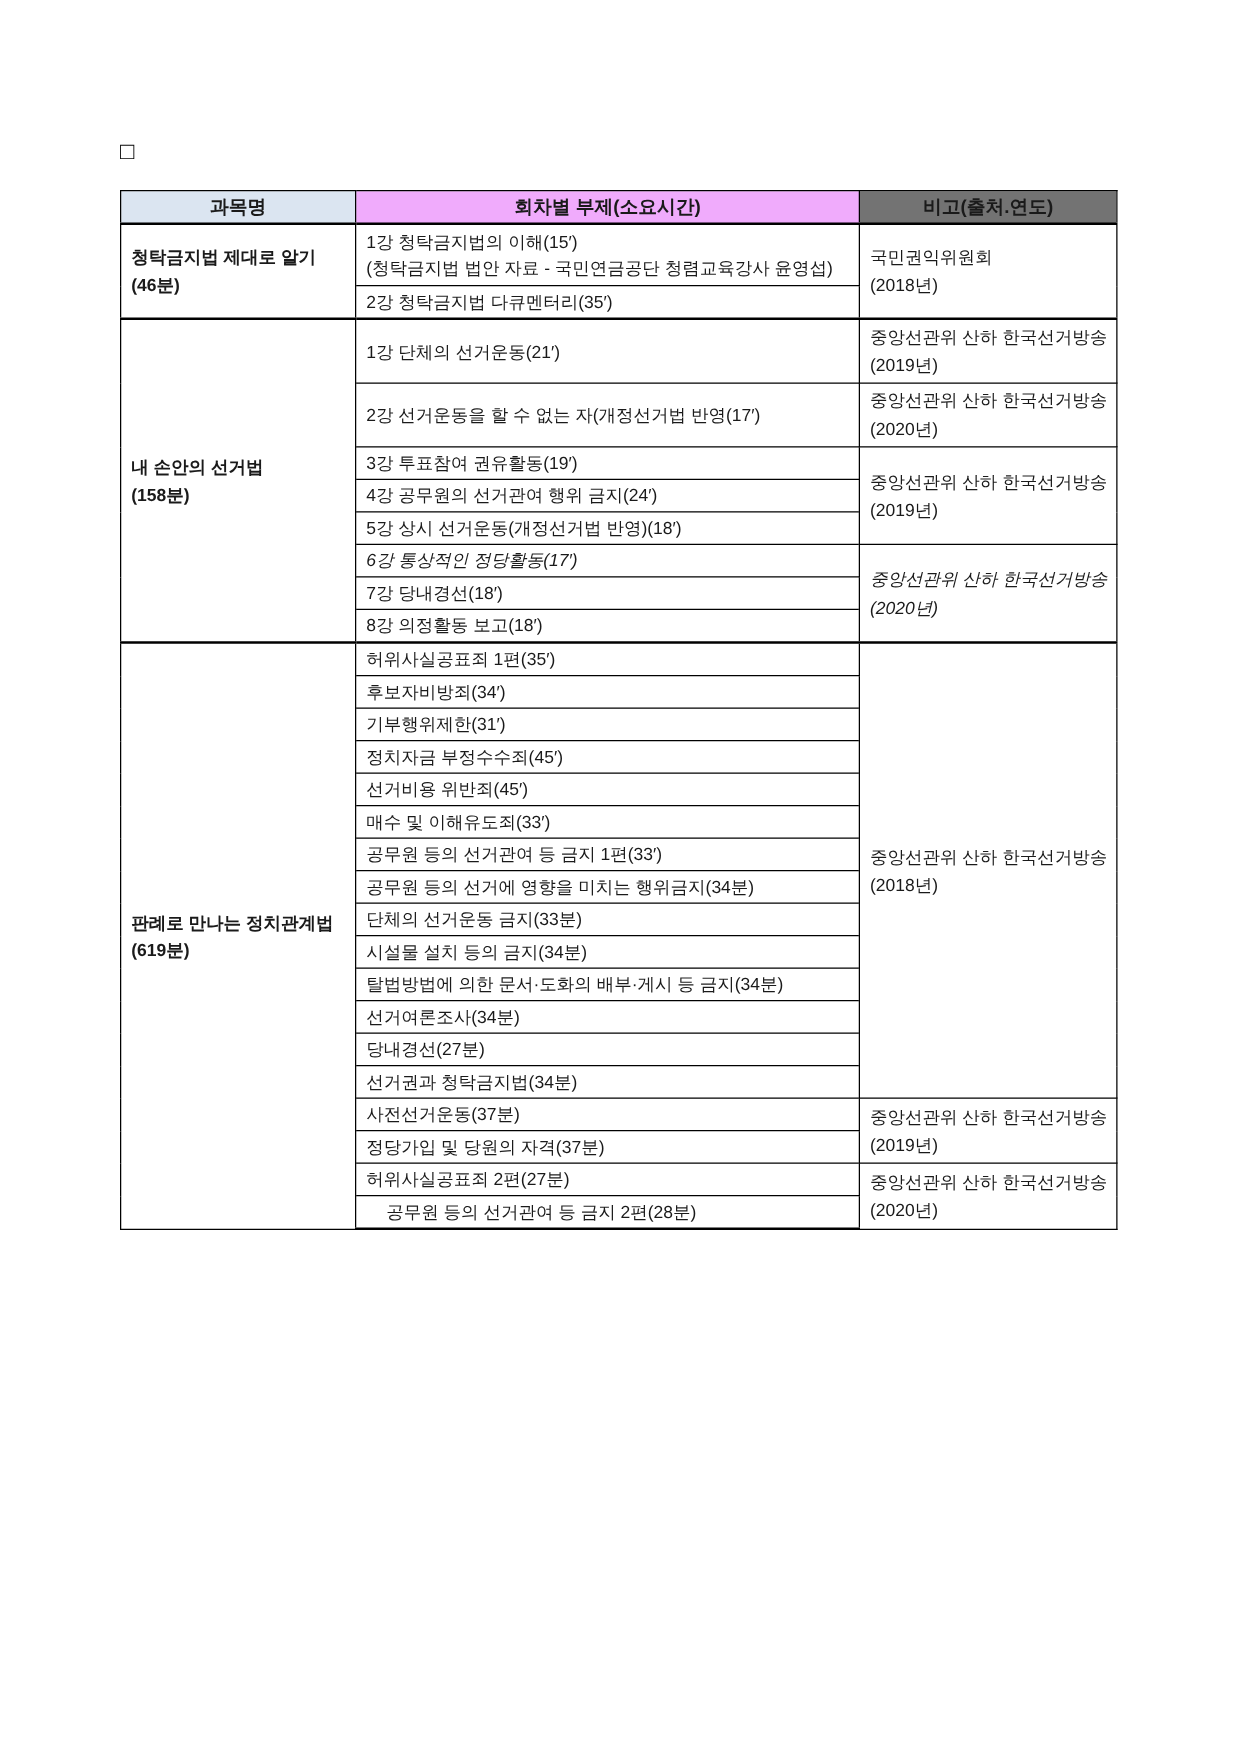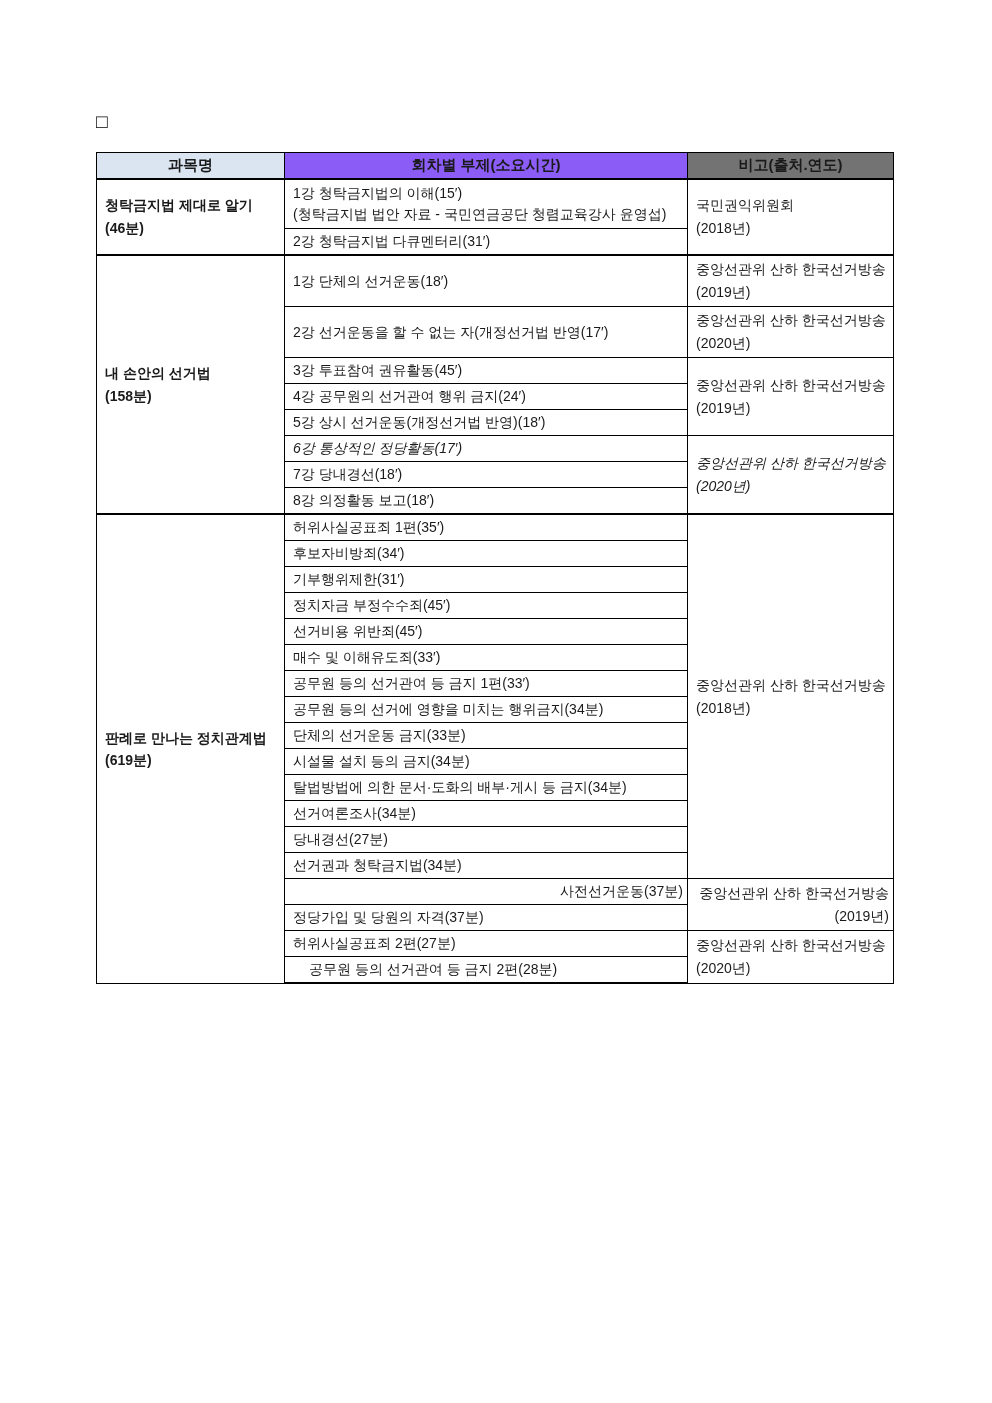--- a/index.html
+++ b/index.html
@@ -88,69 +88,69 @@
 
   <table class="course-table">
     <colgroup>
       <col class="c-subject">
       <col class="c-lesson">
       <col class="c-remark">
     </colgroup>
     <thead>
       <tr>
         <th style="background: rgb(219, 229, 241);">과목명</th>
-        <th style="background: #8b5cf6;">회차별 부제(소요시간)</th>
+        <th style="background: #f0abfc;">회차별 부제(소요시간)</th>
         <th style="background: #737373;">비고(출처.연도)</th>
       </tr>
     </thead>
     <tbody>
         <tr style="height: 50px; margin-top: 44px;">
           <td class="subject-cell" rowspan="2">
             <div>청탁금지법 제대로 알기</div>
             <div>(46분)</div>
           </td>
           <td class="lesson-cell">
             <div>1강 청탁금지법의 이해(15′)</div>
             <div>(청탁금지법 법안 자료 - 국민연금공단 청렴교육강사 윤영섭)</div>
           </td>
           <td class="remark-cell" rowspan="2">
             <div>국민권익위원회</div>
             <div>(2018년)</div>
           </td>
         </tr>
         <tr style="height: 22px;">
           <td class="lesson-cell">
-            <div>2강 청탁금지법 다큐멘터리(31′)</div>
+            <div>2강 청탁금지법 다큐멘터리(35′)</div>
           </td>
         </tr>
         <tr class="section-start" style="height: 48px;">
           <td class="subject-cell" rowspan="8">
             <div>내 손안의 선거법</div>
             <div>(158분)</div>
           </td>
           <td class="lesson-cell">
-            <div>1강 단체의 선거운동(18′)</div>
+            <div>1강 단체의 선거운동(21′)</div>
           </td>
           <td class="remark-cell" rowspan="1">
             <div>중앙선관위 산하 한국선거방송</div>
             <div>(2019년)</div>
           </td>
         </tr>
         <tr style="height: 44px;">
           <td class="lesson-cell">
             <div>2강 선거운동을 할 수 없는 자(개정선거법 반영(17′)</div>
           </td>
           <td class="remark-cell" rowspan="1">
             <div>중앙선관위 산하 한국선거방송</div>
             <div>(2020년)</div>
           </td>
         </tr>
         <tr style="height: 22px;">
           <td class="lesson-cell">
-            <div>3강 투표참여 권유활동(45′)</div>
+            <div>3강 투표참여 권유활동(19′)</div>
           </td>
           <td class="remark-cell" rowspan="3">
             <div>중앙선관위 산하 한국선거방송</div>
             <div>(2019년)</div>
           </td>
         </tr>
         <tr style="height: 22px;">
           <td class="lesson-cell">
             <div>4강 공무원의 선거관여 행위 금지(24′)</div>
           </td>
@@ -250,21 +250,21 @@
         <tr style="height: 23px;">
           <td class="lesson-cell">
             <div>당내경선(27분)</div>
           </td>
         </tr>
         <tr style="height: 23px;">
           <td class="lesson-cell">
             <div>선거권과 청탁금지법(34분)</div>
           </td>
         </tr>
-        <tr style="height: 23px; text-align: right;">
+        <tr style="height: 23px;">
           <td class="lesson-cell">
             <div>사전선거운동(37분)</div>
           </td>
           <td class="remark-cell" rowspan="2">
             <div>중앙선관위 산하 한국선거방송</div>
             <div>(2019년)</div>
           </td>
         </tr>
         <tr style="height: 23px;">
           <td class="lesson-cell">

